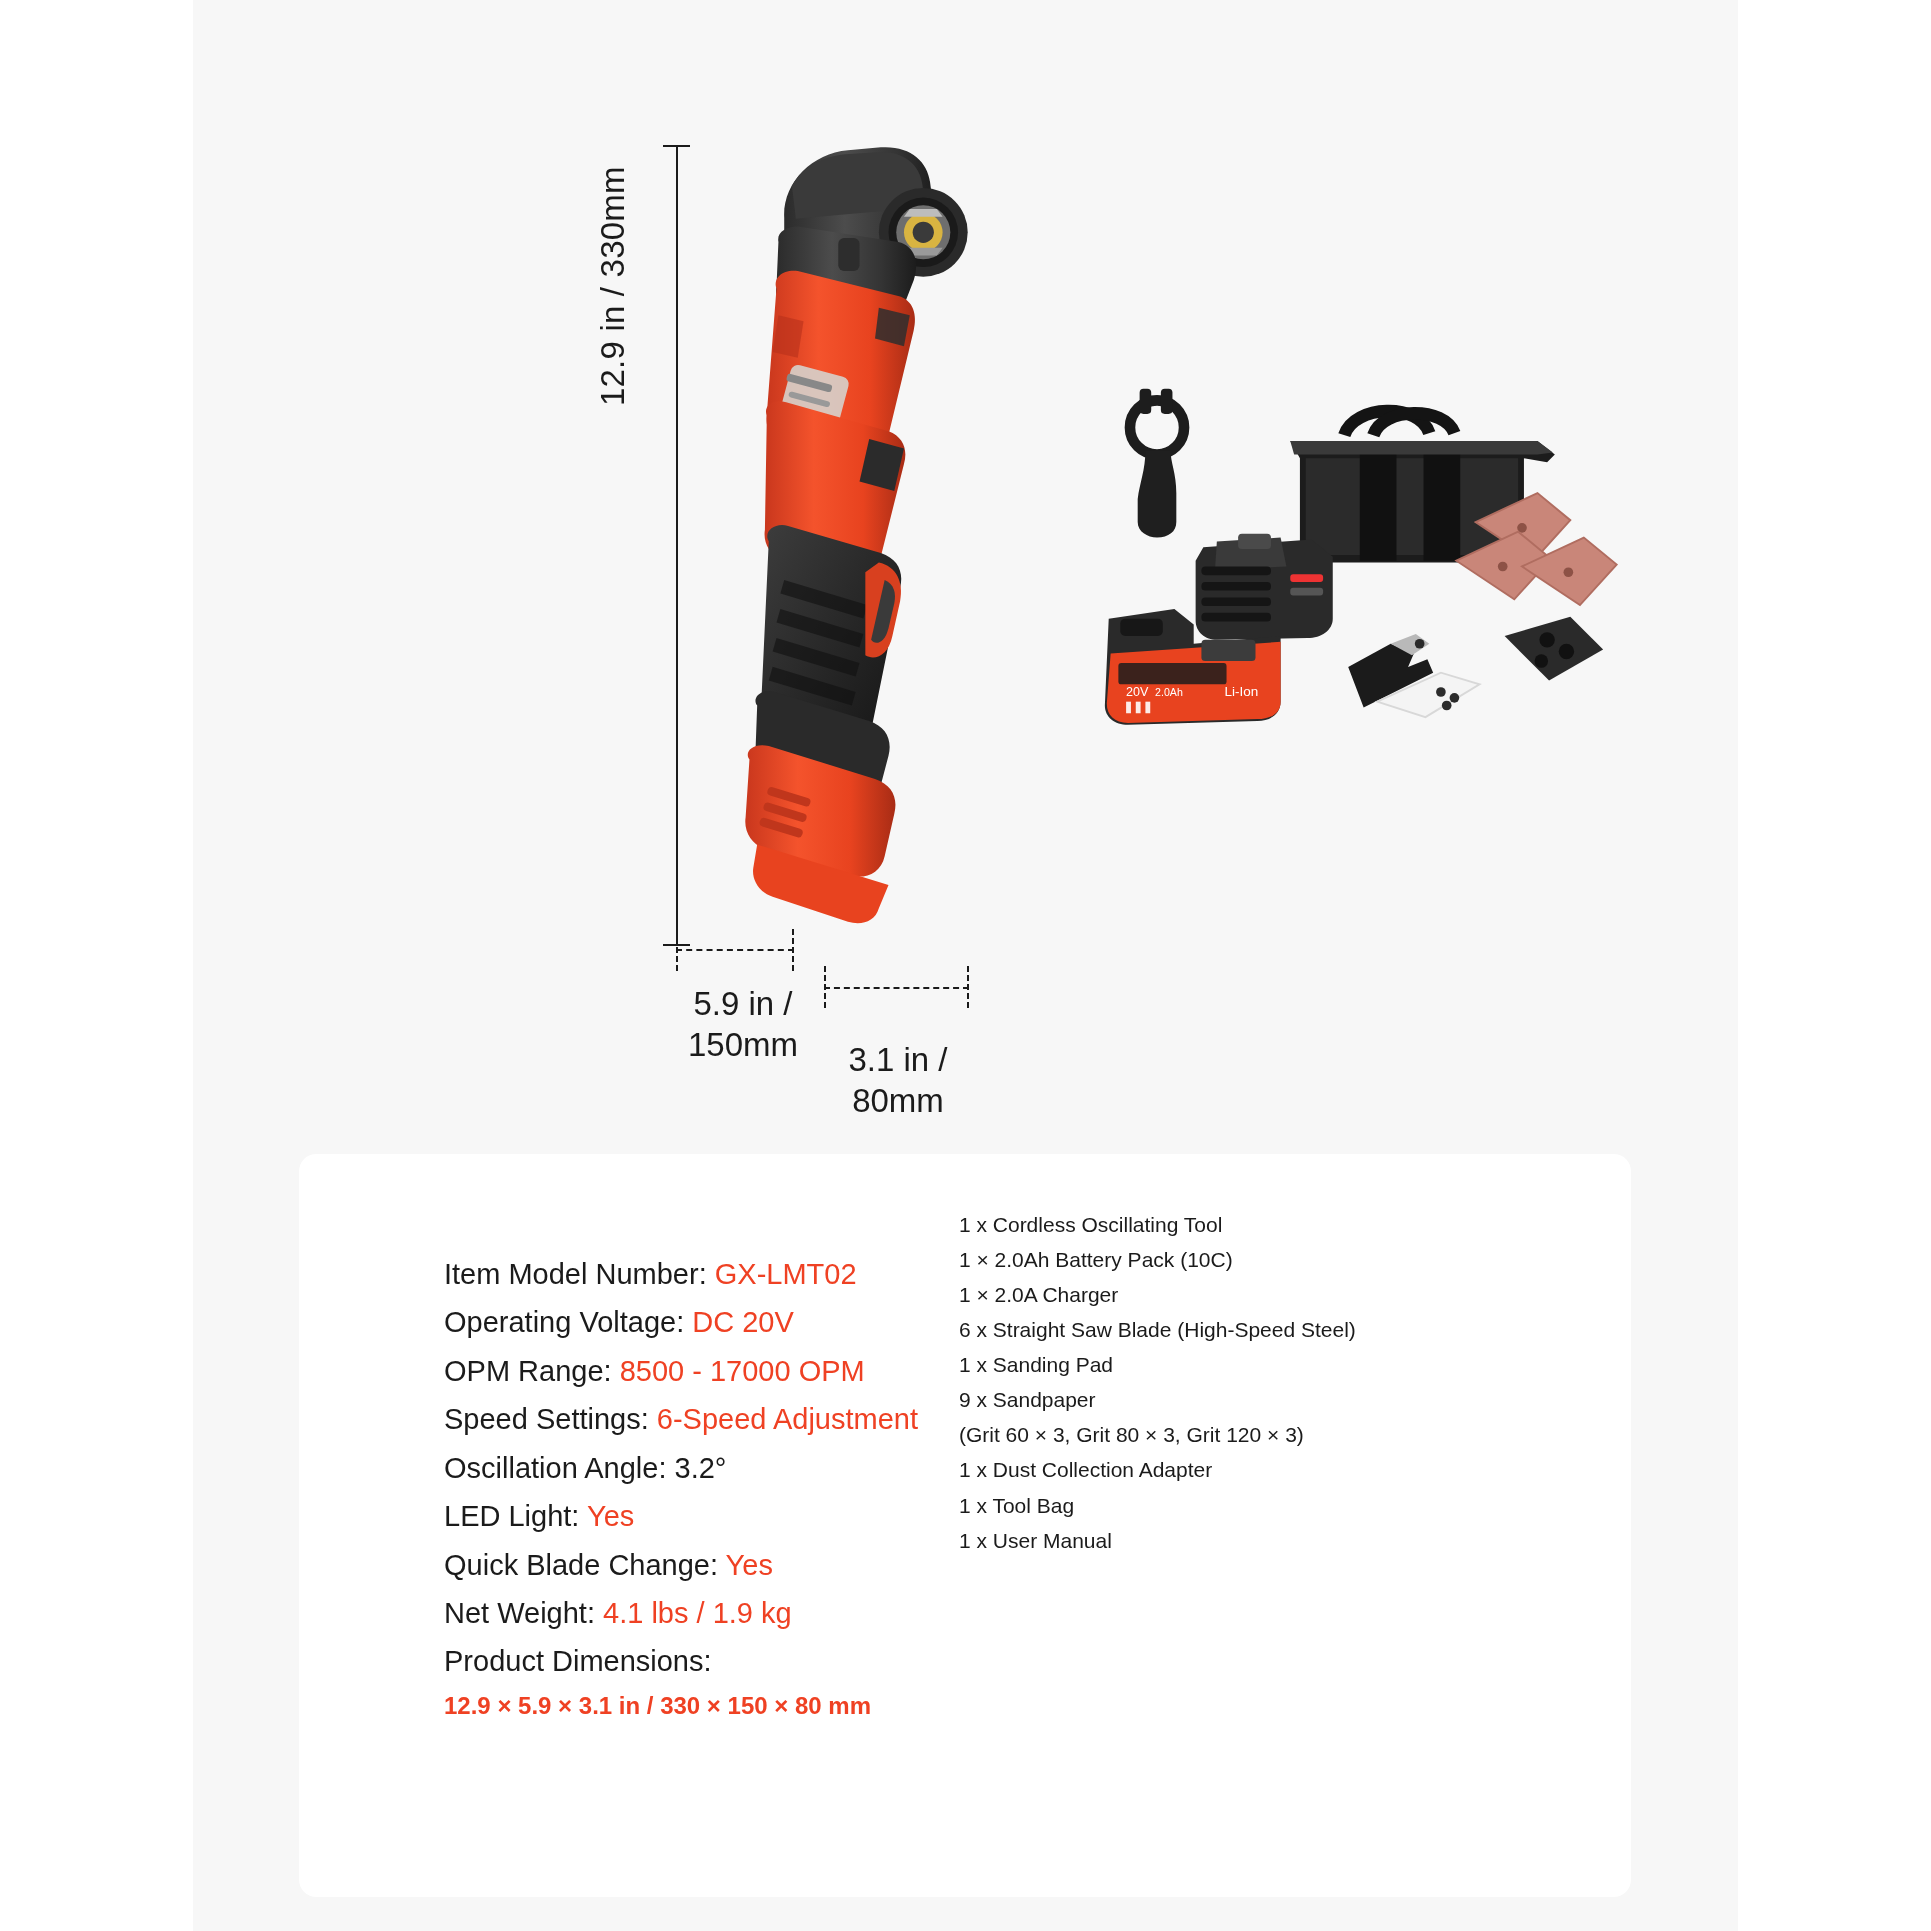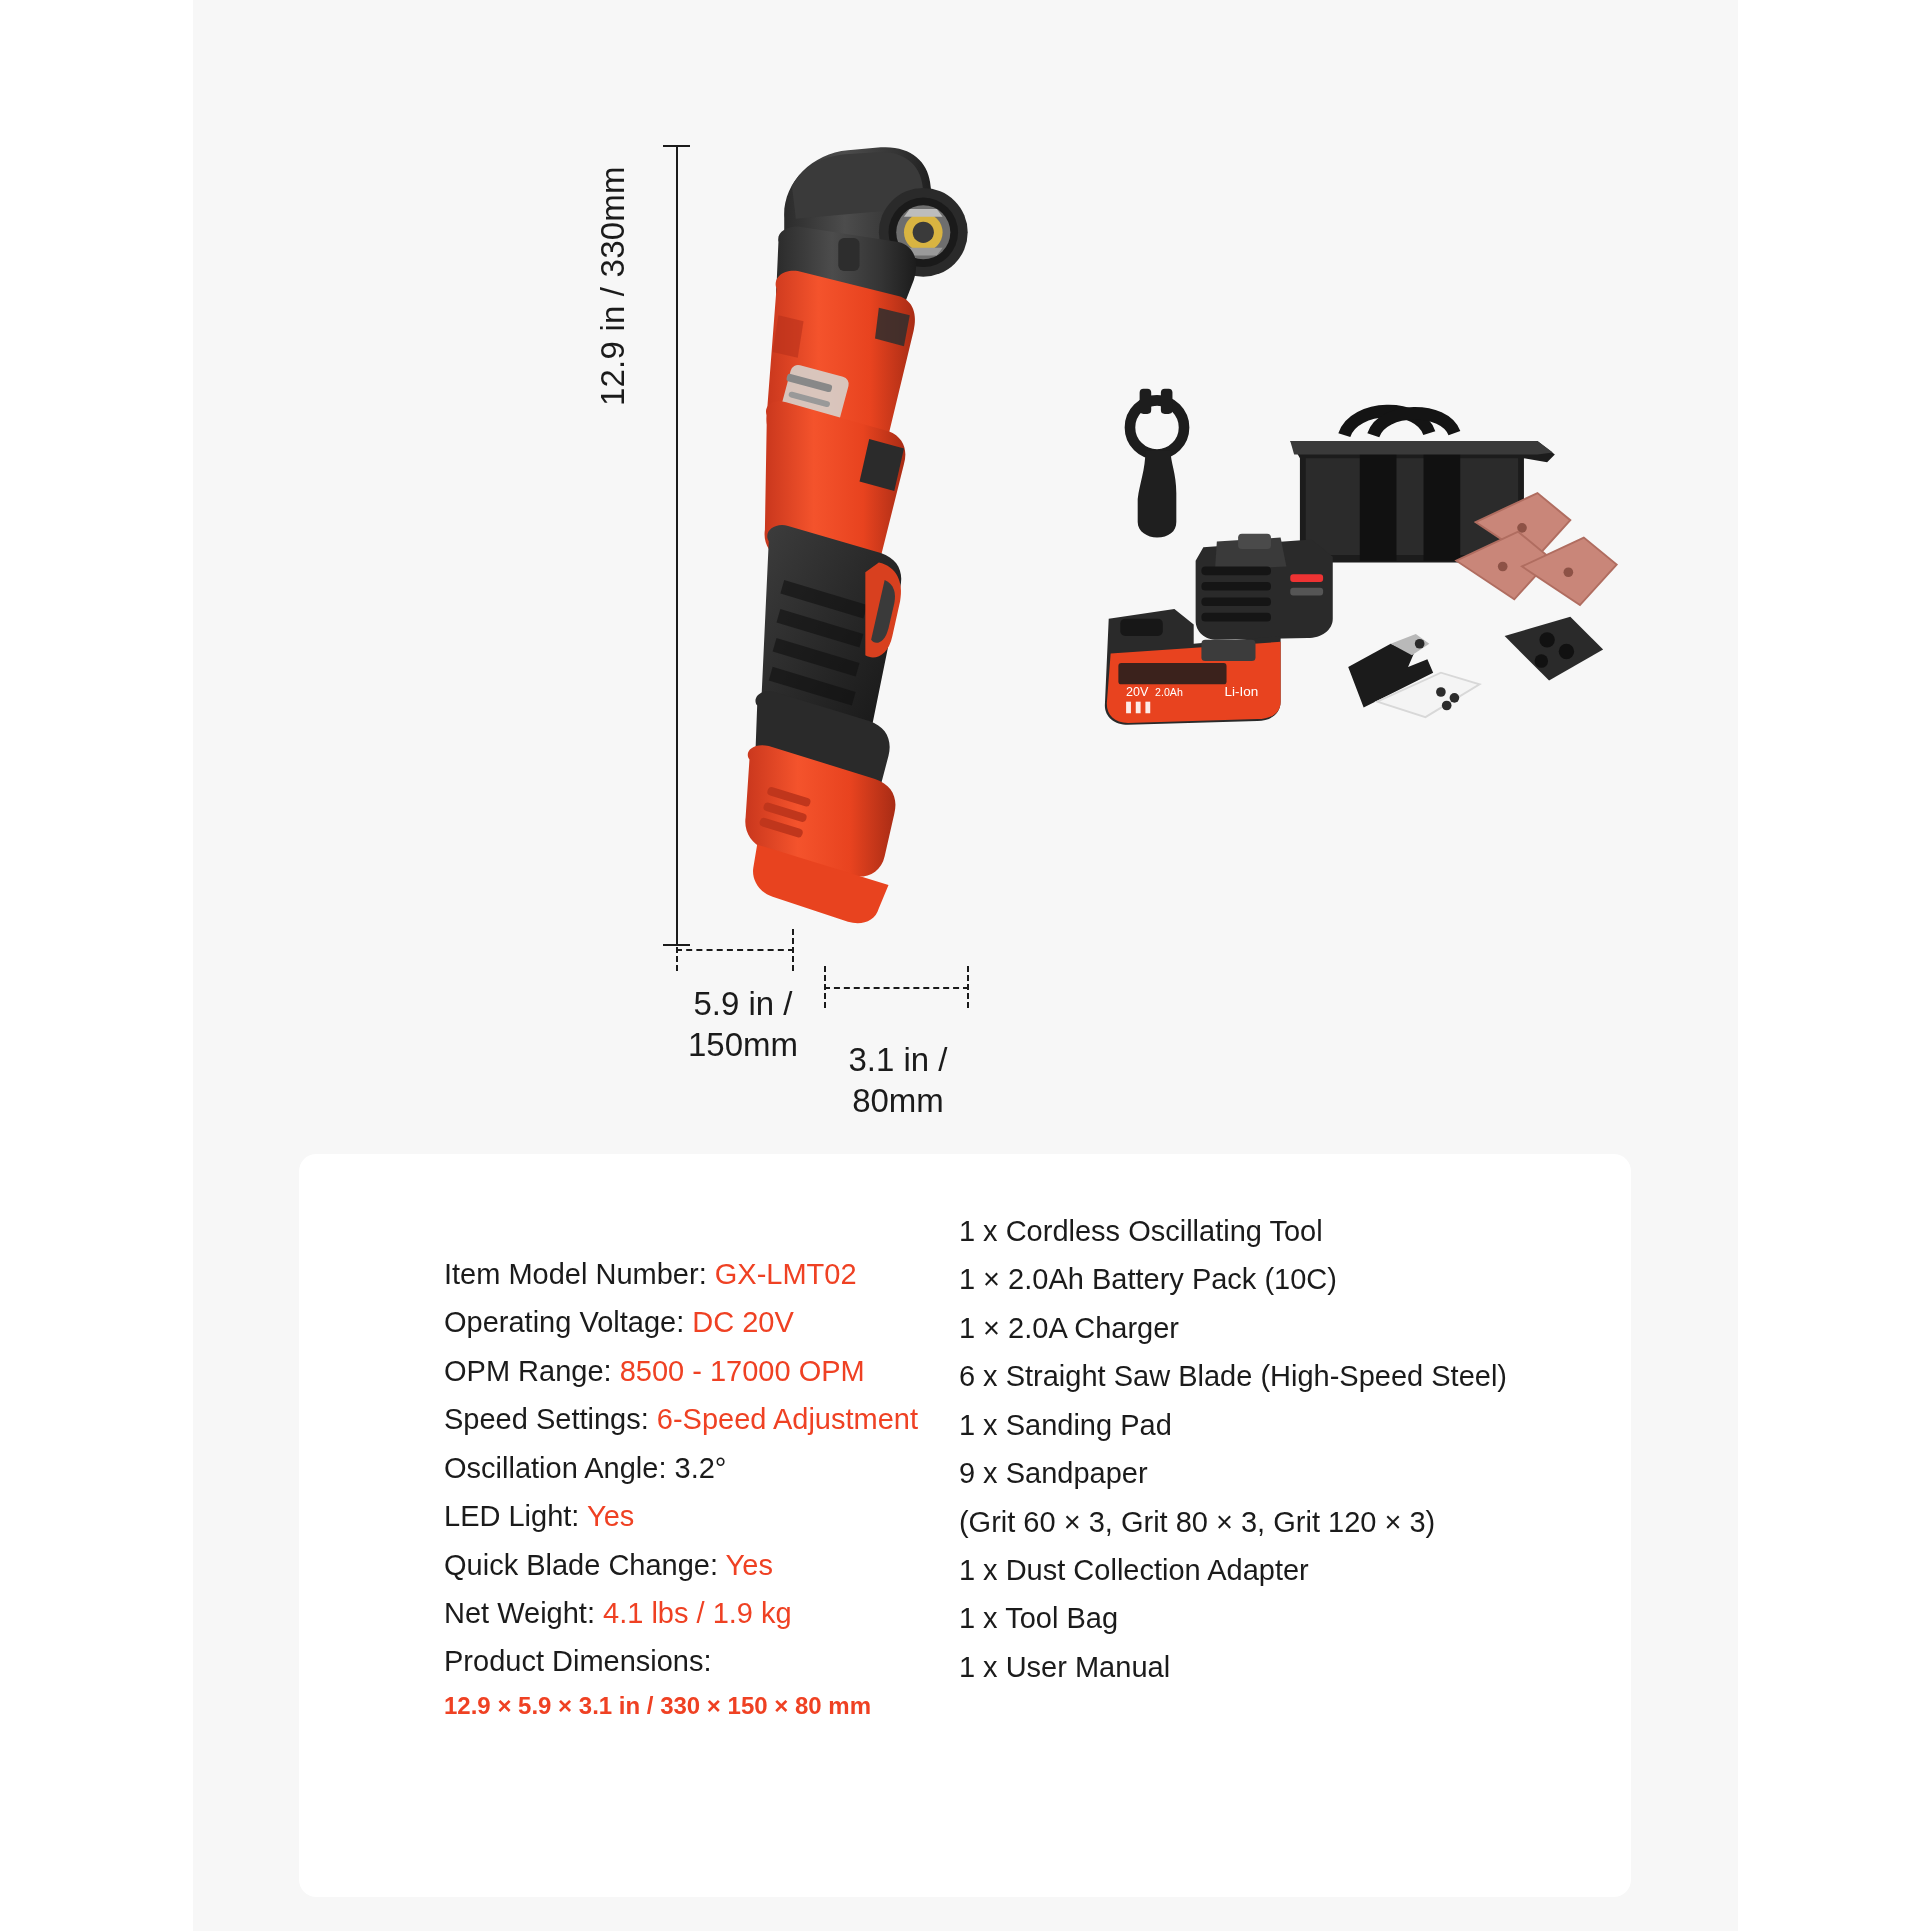--- a/index.html
+++ b/index.html
@@ -112,21 +112,21 @@
     font-weight: bold;
     line-height: 1.67;
     white-space: nowrap;
   }
   .pkg-title {
     font-size: 29px;
     color: #1b1b1b;
     line-height: 1.67;
   }
   .pkg-item {
-    font-size: 29px;
+    font-size: 21px;
     color: #1b1b1b;
     line-height: 1.67;
     white-space: nowrap;
   }
 </style>
 </head>
 <body>
 
 <div id="page">
   <div class="sheet"></div>

